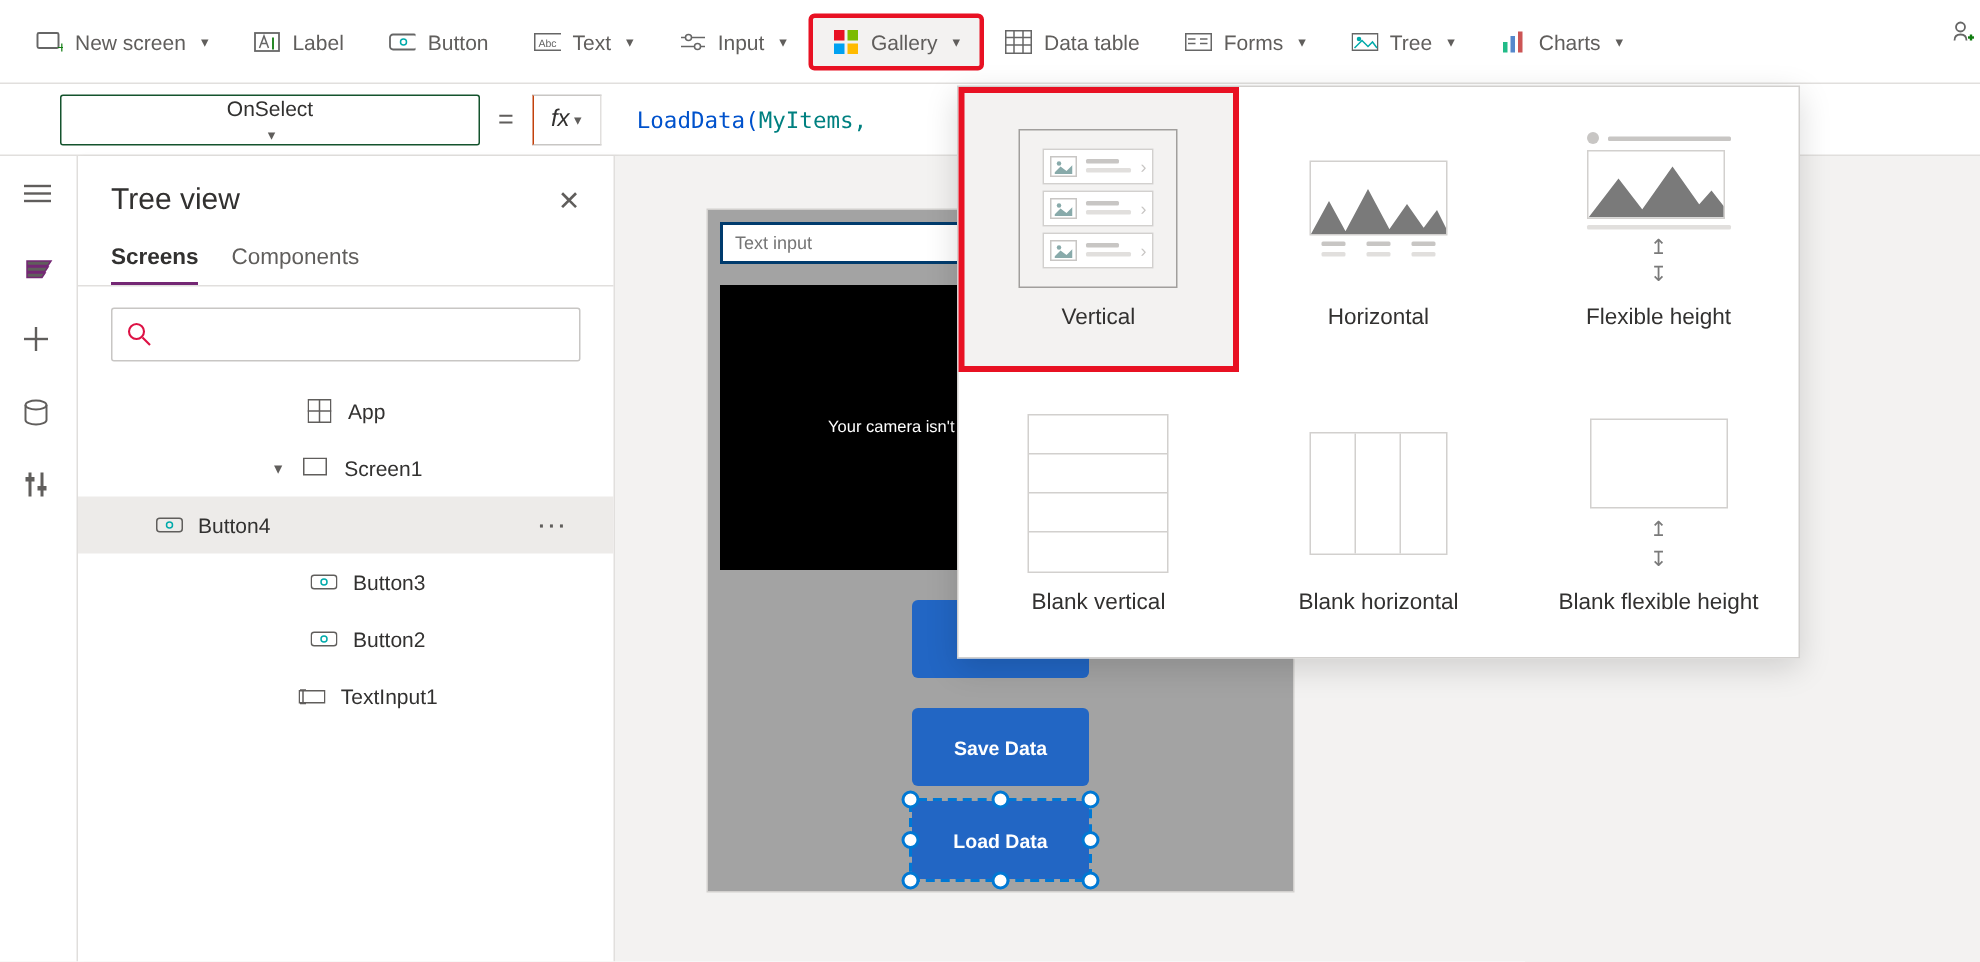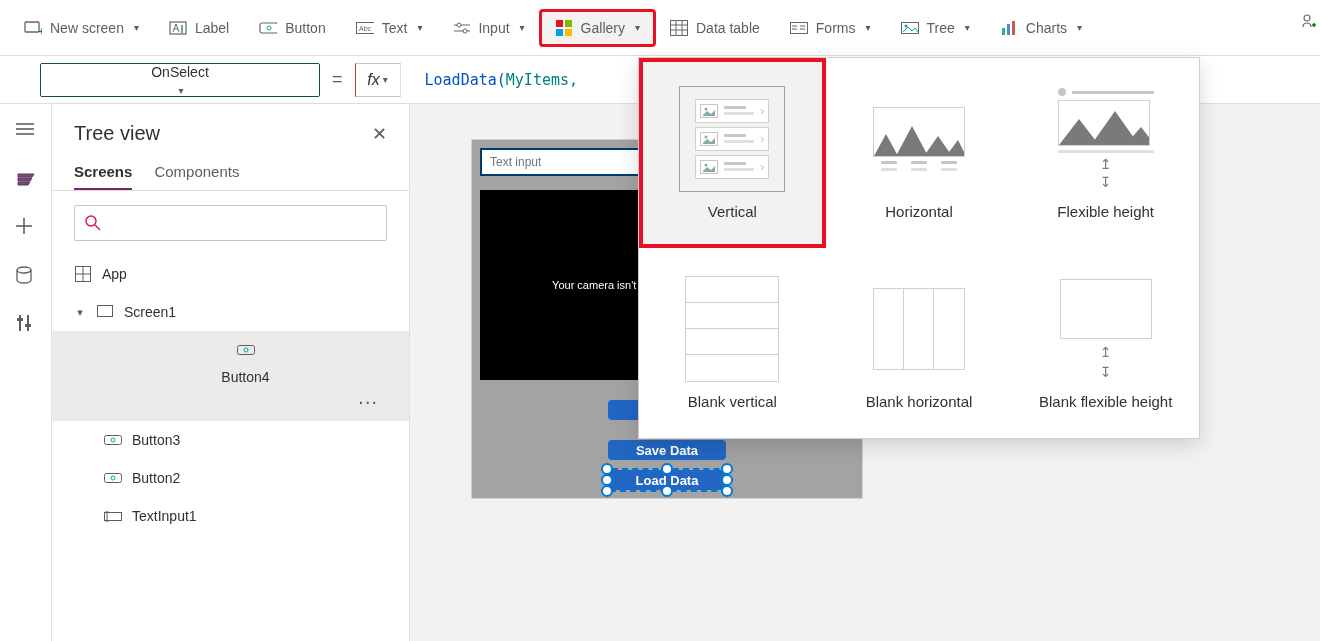--- a/index.html
+++ b/index.html
@@ -119,45 +119,45 @@
     display:flex; gap:22px; padding: 0 22px; font-size:15px;
     border-bottom:1px solid var(--grey-border);
   }
   .tree-tab { padding:8px 0; color:#605e5c; cursor:pointer; }
   .tree-tab.active { color:#323130; font-weight:600; border-bottom:2px solid var(--purple); }
   .tree-search {
     margin: 14px 22px; height:36px; border:1px solid #c8c6c4; border-radius:2px;
     display:flex; align-items:center; padding:0 10px; gap:10px; color:#a19f9d;
   }
   .tree-search input { border:none; outline:none; flex:1; font-size:14px; color:#323130;}
-  .tree-item { display:flex; align-items:center; gap:10px; padding:10px 22px; font-size:14px;}
+  .tree-item { display:flex; align-items:center; gap:10px; padding:10px 22px; font-size:14px;justify-content:center;}
   .tree-item.level1 { padding-left:22px; }
   .tree-item.level2 { padding-left:22px; }
   .tree-item.level3 { padding-left:52px; }
-  .tree-item.selected { background:#edebe9;flex-direction:column; }
+  .tree-item.selected { background:#edebe9; }
   .tree-item .dots { margin-left:auto; margin-right:8px; color:#605e5c; letter-spacing:2px; font-weight:bold;}
   .tree-arrow { width:12px; text-align:center; color:#605e5c; font-size:11px; }
   .tree-ico { width:18px; height:18px; display:inline-flex; align-items:center; justify-content:center; }
 
   
   .canvas-area {
     flex:1; background: var(--canvas-bg); position:relative; overflow:hidden;
   }
   .canvas-screen {
     position:absolute; left:62px; top:36px; width:390px; background:#a3a3a3; padding:8px; box-shadow:0 0 0 1px #d2d0ce;
   }
   .canvas-textinput {
     width:100%; height:28px; border:2px solid #003b6d; font-size:12px; padding:0 8px; color:#605e5c;
   }
   .camera-box {
     margin-top:14px; width:310px; height:190px; background:#000; color:#fff; font-size:11px;
     display:flex; align-items:center; justify-content:center; text-align:center; padding:0 8px;
   }
   .canvas-btn {
-    display:block; width:118px; margin:20px auto 0 auto; height:20px;
+    display:block; width:118px; margin:20px auto 0 auto; height:52px;
     background: var(--blue-btn); color:#fff; border:none; border-radius:4px; font-weight:600; font-size:13px;
   }
   .selected-btn-wrap { position:relative; display:block; width:118px; margin:10px auto 0 auto; }
   .selected-btn-wrap .canvas-btn { margin:0; outline:2px dashed #0078d4; outline-offset:0; }
   .sel-handle { position:absolute; width:12px; height:12px; border:2px solid #0078d4; border-radius:50%; background:#fff; }
   .h-tl{top:-7px;left:-7px}.h-tr{top:-7px;right:-7px}.h-bl{bottom:-7px;left:-7px}.h-br{bottom:-7px;right:-7px}
   .h-tc{top:-7px;left:50%;margin-left:-6px}.h-bc{bottom:-7px;left:50%;margin-left:-6px}
   .h-ml{top:50%;left:-7px;margin-top:-6px}.h-mr{top:50%;right:-7px;margin-top:-6px}
 
   

